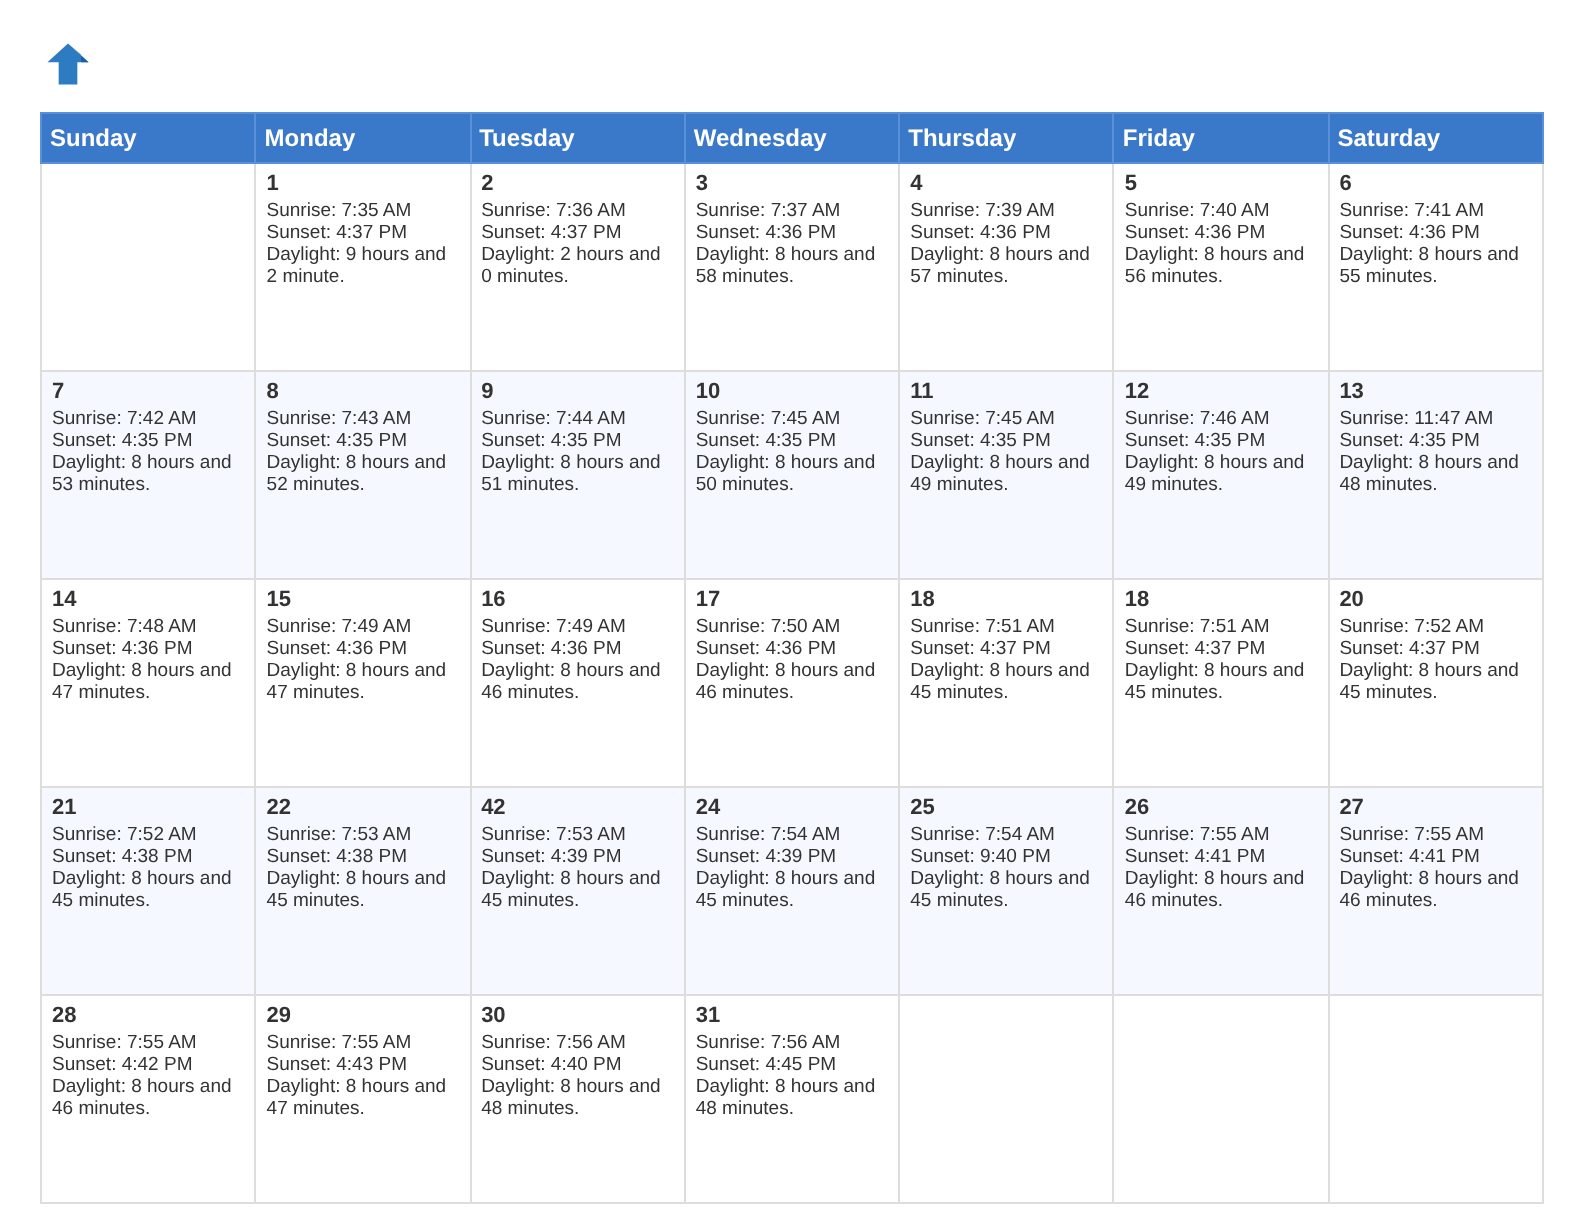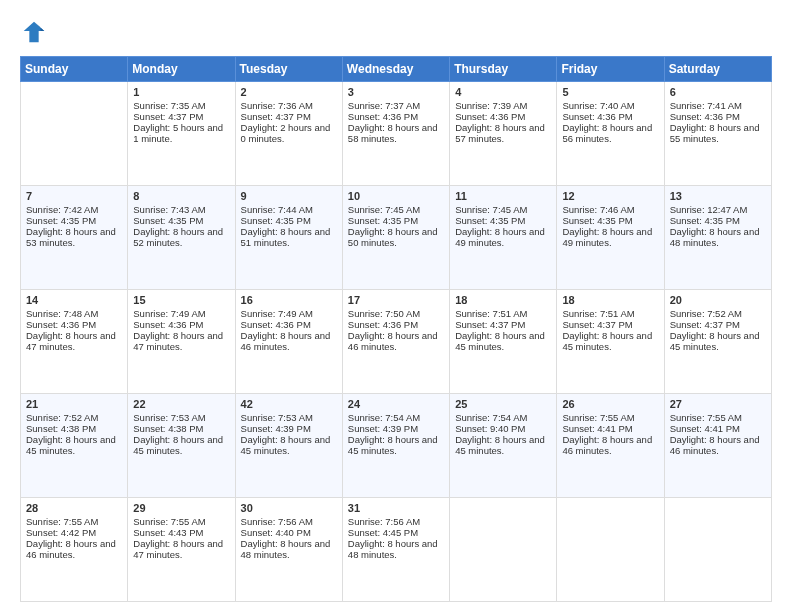--- a/index.html
+++ b/index.html
@@ -130,21 +130,21 @@
           <th>Saturday</th>
         </tr>
     </thead>
     <tbody id="cal-body">
     <tr>
           <td class="cell-empty"></td>
           <td>
             <span class="day-num">1</span>
             <div>Sunrise: 7:35 AM</div>
             <div>Sunset: 4:37 PM</div>
-            <div>Daylight: 5 hours and 1 minute.</div>
+            <div>Daylight: 9 hours and 2 minute.</div>
           </td>
           <td>
             <span class="day-num">2</span>
             <div>Sunrise: 7:36 AM</div>
             <div>Sunset: 4:37 PM</div>
             <div>Daylight: 2 hours and 0 minutes.</div>
           </td>
           <td>
             <span class="day-num">3</span>
             <div>Sunrise: 7:37 AM</div>
@@ -202,21 +202,21 @@
             <div>Daylight: 8 hours and 49 minutes.</div>
           </td>
           <td>
             <span class="day-num">12</span>
             <div>Sunrise: 7:46 AM</div>
             <div>Sunset: 4:35 PM</div>
             <div>Daylight: 8 hours and 49 minutes.</div>
           </td>
           <td>
             <span class="day-num">13</span>
-            <div>Sunrise: 12:47 AM</div>
+            <div>Sunrise: 11:47 AM</div>
             <div>Sunset: 4:35 PM</div>
             <div>Daylight: 8 hours and 48 minutes.</div>
           </td>
         </tr>
         <tr>
           <td>
             <span class="day-num">14</span>
             <div>Sunrise: 7:48 AM</div>
             <div>Sunset: 4:36 PM</div>
             <div>Daylight: 8 hours and 47 minutes.</div>

